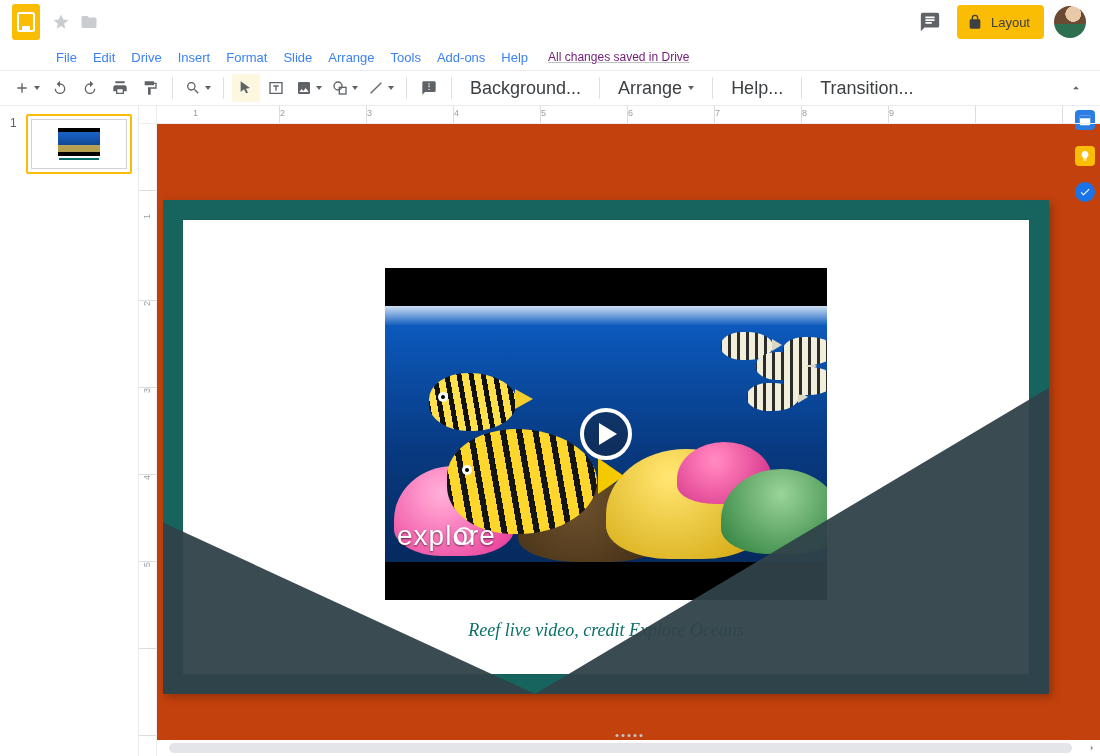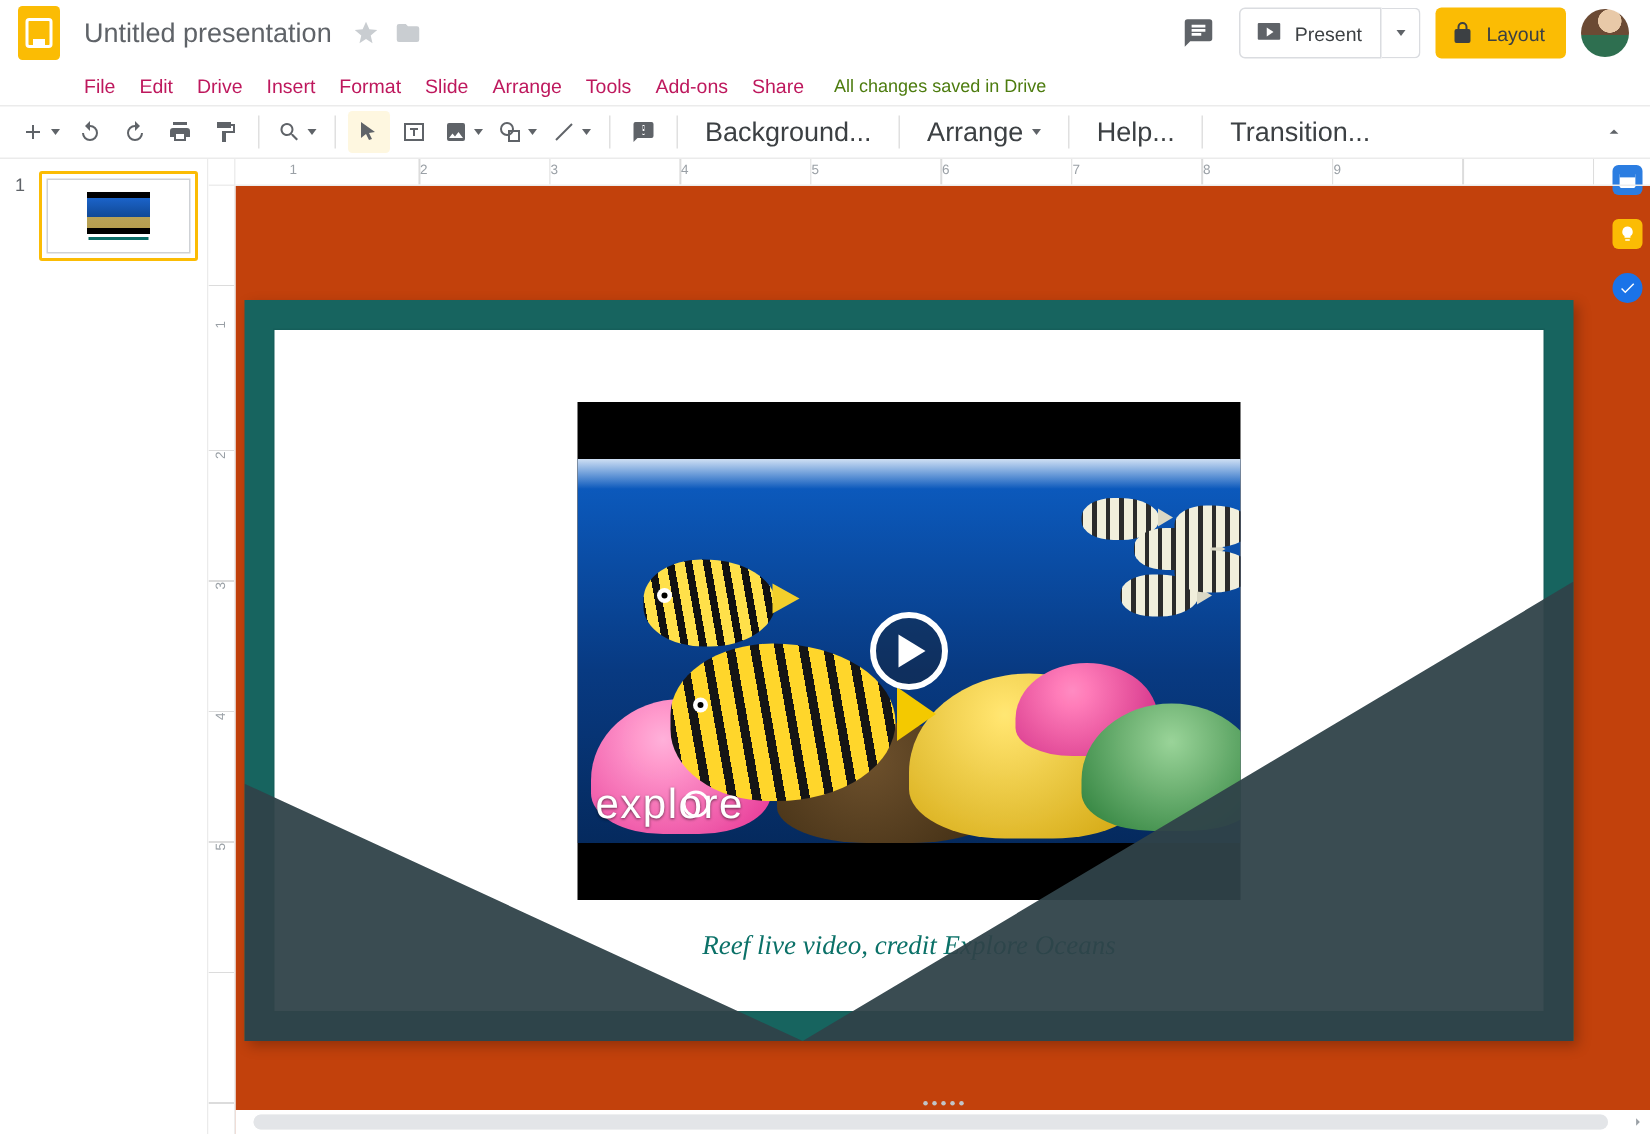--- a/index.html
+++ b/index.html
@@ -60,24 +60,24 @@
     cursor:pointer;
   }
 
   
   .menubar {
     display:flex; align-items:center; gap:0;
     height:26px; padding-left:48px;
     font-size:13px;
   }
   .menubar .menu-item {
-    padding: 4px 8px; color:#be185d; cursor:pointer;
+    padding: 4px 8px; color:#3b82f6; cursor:pointer;
   }
   .save-status {
-    padding:4px 12px; color:#4d7c0f; font-size:12px; text-decoration-color:rgba(95,99,104,.4);
+    padding:4px 12px; color:#701a75; font-size:12px; text-decoration:underline; text-decoration-color:rgba(95,99,104,.4);
   }
 
   
   .toolbar {
     display:flex; align-items:center; height:36px;
     border-top:1px solid #ebebeb; border-bottom:1px solid #ebebeb;
     padding:0 10px; gap:2px;
     color:#5f6368;
   }
   .tbtn {
@@ -329,70 +329,58 @@
 
 <div class="titlebar">
   <div class="logo">
     <svg width="28" height="36" viewBox="0 0 28 36">
       <rect x="0" y="0" width="28" height="36" rx="3" fill="#fbbc04"></rect>
       <rect x="6" y="9" width="16" height="18" rx="1.5" fill="none" stroke="#fff" stroke-width="2"></rect>
       <rect x="10" y="22" width="8" height="4" fill="#fff"></rect>
     </svg>
   </div>
   <div class="title-area">
-    <span class="doc-title">Untitled presentation</span>
     <span class="title-icon">
       <svg width="18" height="18" viewBox="0 0 24 24">
           <path fill="#c9cdd1" d="M12 17.3 6.2 21l1.6-6.8L2 9.3l7-.6L12 2l3 6.7 7 .6-5.8 4.9L17.8 21z"></path>
         </svg>
     </span>
     <span class="title-icon">
       <svg width="18" height="18" viewBox="0 0 24 24">
           <path fill="#c9cdd1" d="M10 4H4a2 2 0 0 0-2 2v12a2 2 0 0 0 2 2h16a2 2 0 0 0 2-2V8a2 2 0 0 0-2-2h-8l-2-2z"></path>
         </svg>
     </span>
   </div>
   <div class="right-cluster">
     <div class="icon-btn">
       <svg width="22" height="22" viewBox="0 0 24 24">
           <path fill="#5f6368" d="M20 2H4a2 2 0 0 0-2 2v18l4-4h14a2 2 0 0 0 2-2V4a2 2 0 0 0-2-2zM7 9h10v2H7zm0-3h10v2H7zm0 6h7v2H7z"></path>
         </svg>
     </div>
-    <div style="display:flex;">
-      <div class="present-btn">
-        <svg width="18" height="18" viewBox="0 0 24 24">
-            <path fill="#5f6368" d="M21 3H3a1 1 0 0 0-1 1v13a1 1 0 0 0 1 1h18a1 1 0 0 0 1-1V4a1 1 0 0 0-1-1zM10 15V7l6 4z"></path>
-          </svg>
-        <span>Present</span>
-      </div>
-      <div class="present-split">
-        <span class="caret-sm"></span>
-      </div>
-    </div>
     <div class="share-btn">
       <svg width="16" height="16" viewBox="0 0 24 24">
           <path fill="#3c4043" d="M18 8h-1V6a5 5 0 0 0-10 0v2H6a2 2 0 0 0-2 2v10a2 2 0 0 0 2 2h12a2 2 0 0 0 2-2V10a2 2 0 0 0-2-2zM9 6a3 3 0 1 1 6 0v2H9z"></path>
         </svg>
       <span>Layout</span>
     </div>
     <div class="avatar"></div>
   </div>
 </div>
 
 <div class="menubar">
   <span class="menu-item">File</span>
   <span class="menu-item">Edit</span>
   <span class="menu-item">Drive</span>
   <span class="menu-item">Insert</span>
   <span class="menu-item">Format</span>
   <span class="menu-item">Slide</span>
   <span class="menu-item">Arrange</span>
   <span class="menu-item">Tools</span>
   <span class="menu-item">Add-ons</span>
-  <span class="menu-item">Share</span>
+  <span class="menu-item">Help</span>
   <span class="save-status">All changes saved in Drive</span>
 </div>
 
 <div class="toolbar">
   <div class="tbtn">
     <svg width="16" height="16" viewBox="0 0 24 24">
         <path fill="#5f6368" d="M19 13h-6v6h-2v-6H5v-2h6V5h2v6h6z"></path>
       </svg>
     <span class="caret-sm"></span>
   </div>

